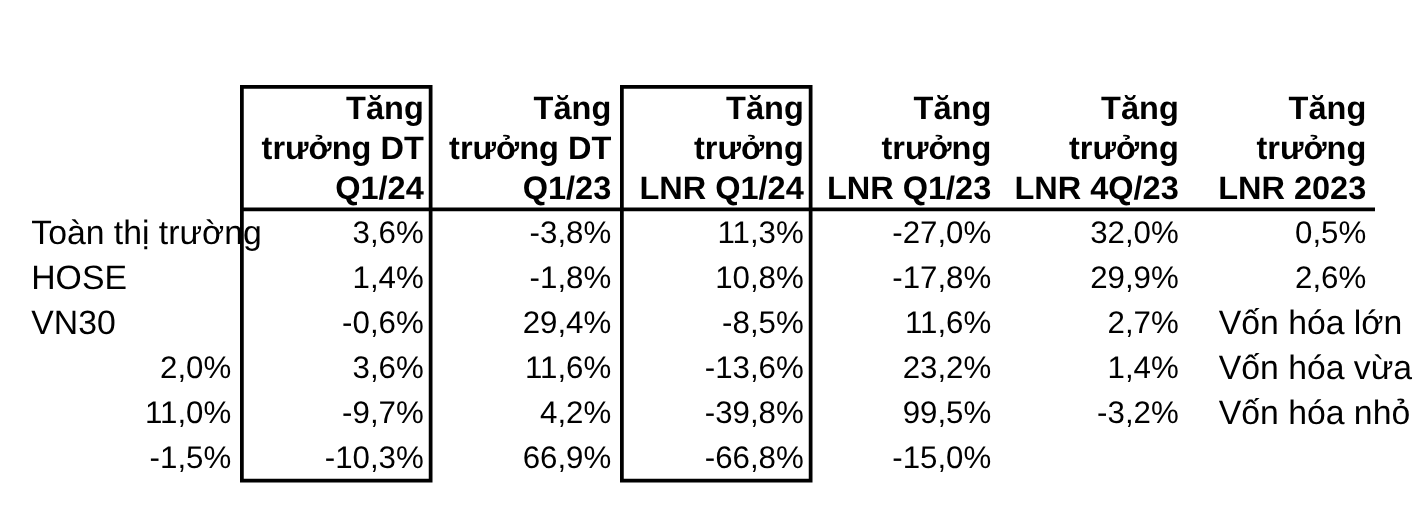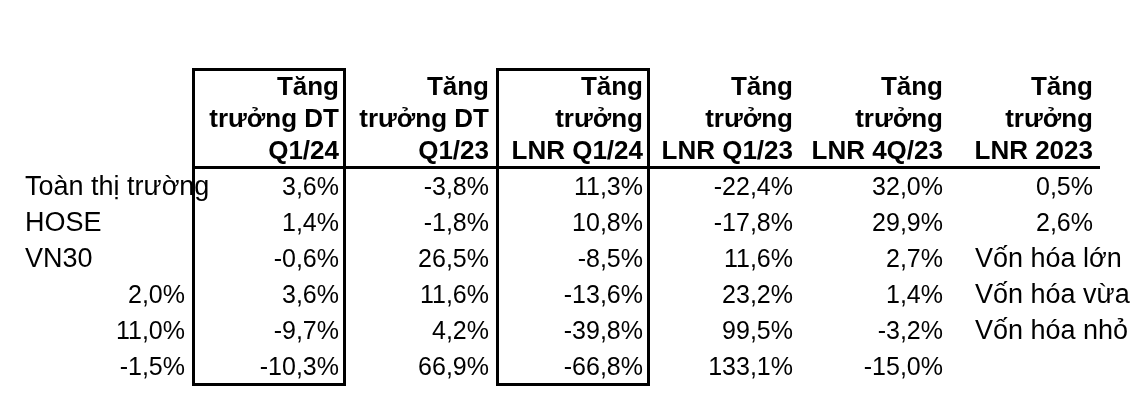--- a/index.html
+++ b/index.html
@@ -85,33 +85,33 @@
     </div>
     <div class="cell head">
       <div>Tăng</div>
       <div>trưởng</div>
       <div>LNR 2023</div>
     </div>
     <div class="cell rowlabel">Toàn thị trường</div>
     <div class="cell val">3,6%</div>
     <div class="cell val">-3,8%</div>
     <div class="cell val">11,3%</div>
-    <div class="cell val">-22,4%</div>
+    <div class="cell val">-27,0%</div>
     <div class="cell val">32,0%</div>
     <div class="cell val">0,5%</div>
     <div class="cell rowlabel">HOSE</div>
     <div class="cell val">1,4%</div>
     <div class="cell val">-1,8%</div>
     <div class="cell val">10,8%</div>
     <div class="cell val">-17,8%</div>
     <div class="cell val">29,9%</div>
     <div class="cell val">2,6%</div>
     <div class="cell rowlabel">VN30</div>
     <div class="cell val">-0,6%</div>
-    <div class="cell val">26,5%</div>
+    <div class="cell val">29,4%</div>
     <div class="cell val">-8,5%</div>
     <div class="cell val">11,6%</div>
     <div class="cell val">2,7%</div>
     <div class="cell rowlabel">Vốn hóa lớn</div>
     <div class="cell val">2,0%</div>
     <div class="cell val">3,6%</div>
     <div class="cell val">11,6%</div>
     <div class="cell val">-13,6%</div>
     <div class="cell val">23,2%</div>
     <div class="cell val">1,4%</div>
@@ -120,19 +120,18 @@
     <div class="cell val">-9,7%</div>
     <div class="cell val">4,2%</div>
     <div class="cell val">-39,8%</div>
     <div class="cell val">99,5%</div>
     <div class="cell val">-3,2%</div>
     <div class="cell rowlabel">Vốn hóa nhỏ</div>
     <div class="cell val">-1,5%</div>
     <div class="cell val">-10,3%</div>
     <div class="cell val">66,9%</div>
     <div class="cell val">-66,8%</div>
-    <div class="cell val">133,1%</div>
     <div class="cell val">-15,0%</div>
   </div>
 
 <div class="overlay box" style="left:192px; top:68px; width:154px; height:318px;"></div>
 <div class="overlay box" style="left:496px; top:68px; width:154px; height:318px;"></div>
 <div class="overlay hline" style="left:192px; top:166px; width:908px; height:3px;"></div>
 
 </body></html>

